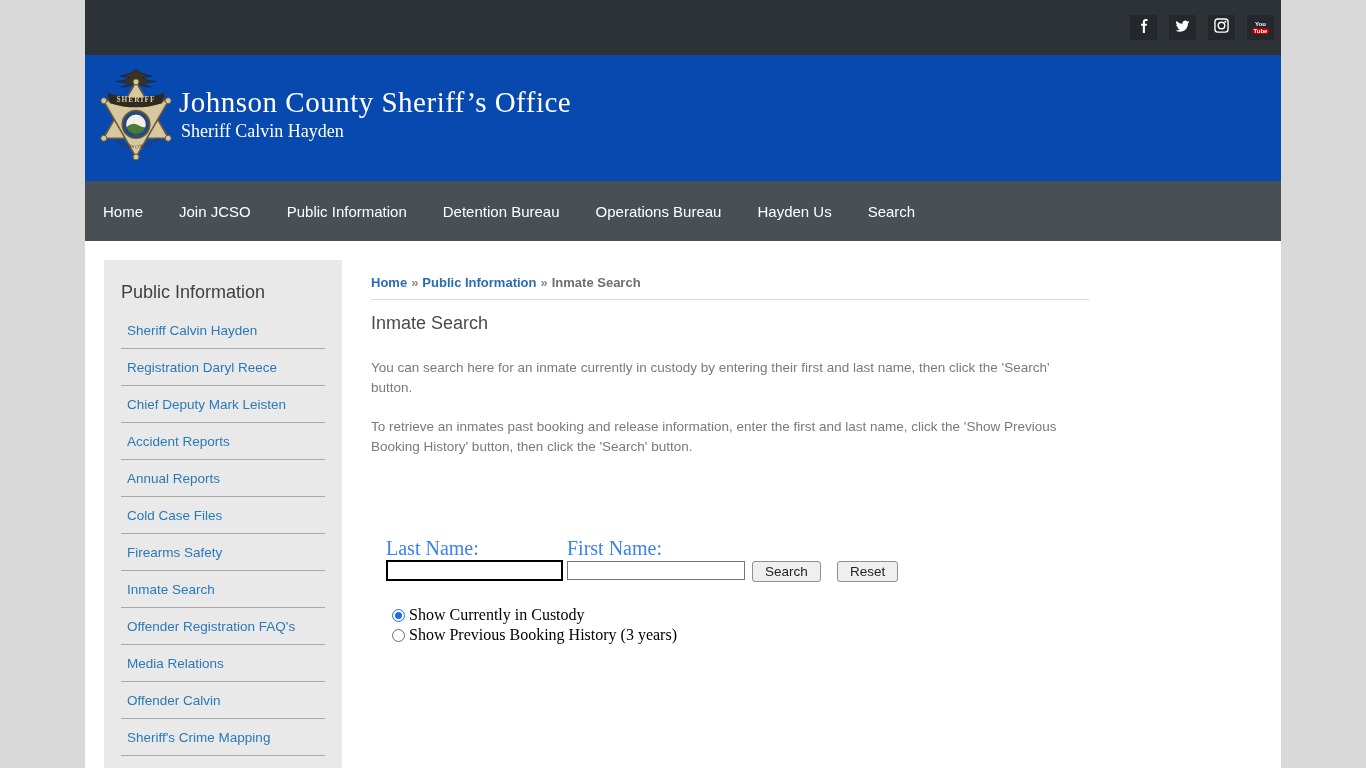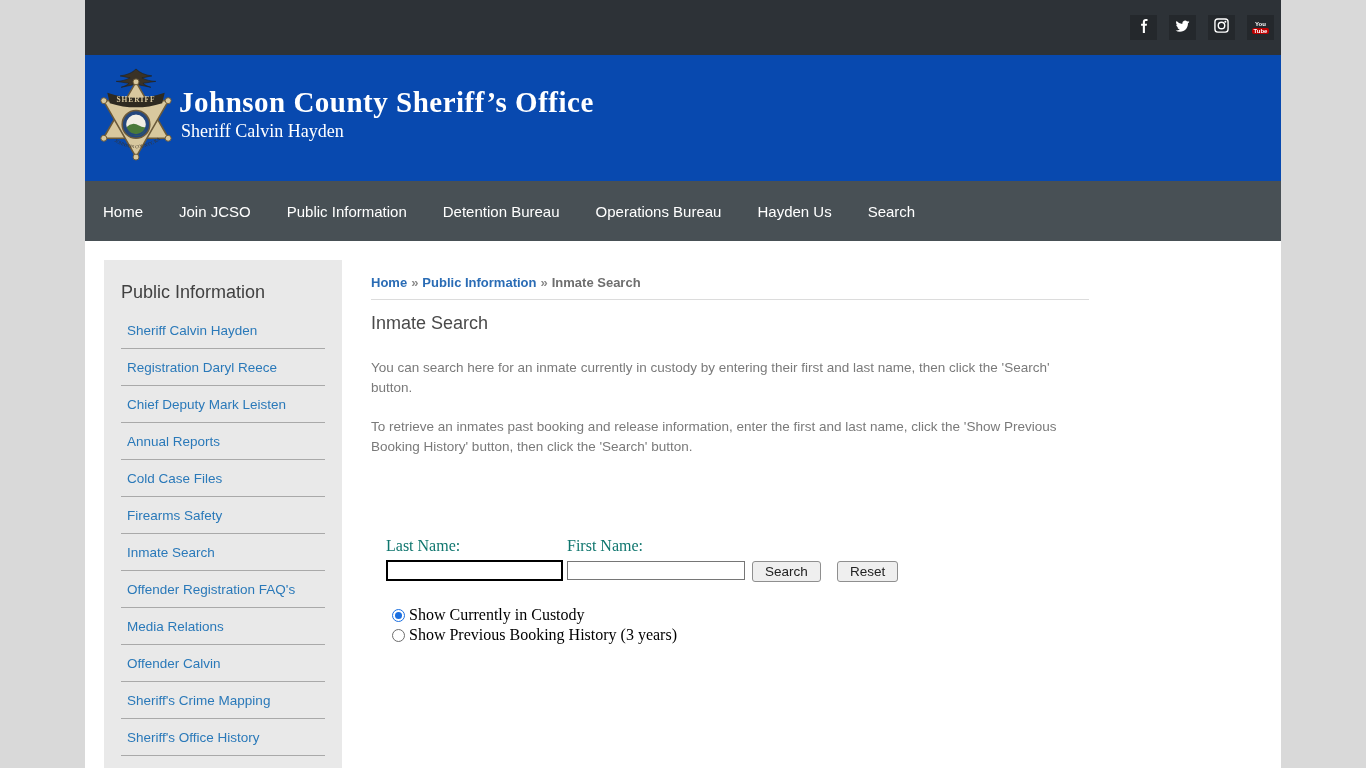--- a/index.html
+++ b/index.html
@@ -16,21 +16,21 @@
   .yt-stack { display: flex; flex-direction: column; align-items: center; line-height: 1; }
   .yt-you { color: #fff; font-size: 6px; font-weight: bold; }
   .yt-tube { color: #fff; font-size: 6px; font-weight: bold; background: #b00;
              border-radius: 2px; padding: 0 2px; margin-top: 1px; }
 
   
   .header { height: 126px; background: #0849af; position: relative; }
   .badge { position: absolute; left: 14px; top: 13px; }
   .titles { position: absolute; left: 94px; top: 31px; color: #ffffff;
             font-family: "Liberation Serif", serif; }
-  .site-title { font-size: 29px; font-weight: bold; letter-spacing: 0.5px; line-height: 32px; }
+  .site-title { font-size: 29px; font-weight: normal; letter-spacing: 0.5px; line-height: 32px; }
   .site-subtitle { font-size: 18px; margin-top: 3px; margin-left: 2px; }
 
   
   .navbar { height: 60px; background: #485055; display: flex; align-items: center; }
   .nav-item { color: #ffffff; font-size: 15px; padding: 0 18px; height: 60px;
               display: flex; align-items: center; cursor: pointer; }
 
   
   .content { display: flex; padding-top: 19px; }
 
@@ -47,21 +47,21 @@
   .breadcrumb .sep { color: #8a8a8a; padding: 0 4px; }
   .rule { border: none; border-top: 1px solid #dcdcdc; margin-top: 9px; }
   .page-heading { font-size: 18px; font-weight: 400; color: #4a4a4a; margin-top: 13px; }
   .body-text { font-size: 13.5px; color: #7a7a7a; line-height: 20px; }
   .p1 { margin-top: 24px; }
   .p2 { margin-top: 19px; }
 
   
   .search-form { position: relative; margin-top: 77px; height: 130px;
                  font-family: "Liberation Serif", serif; }
-  .fld-label { position: absolute; top: 3px; font-size: 16px; color: #0f766e; }
+  .fld-label { position: absolute; top: 3px; font-size: 20px; color: #3b82f6; }
   .lbl-last { left: 15px; }
   .lbl-first { left: 196px; }
   .txt { position: absolute; top: 26px; height: 21px; font-size: 14px; padding: 0 3px;
          font-family: "Liberation Serif", serif; }
   .txt-last { left: 15px; width: 177px; border: 2px solid #000000; }
   .txt-first { left: 196px; top: 27px; width: 178px; height: 19px; border: 1px solid #767676; }
   .btn { position: absolute; top: 27px; height: 21px; background: #efefef;
          border: 1px solid #8f8f8f; border-radius: 3px; font-size: 13.5px; color: #222;
          font-family: "Liberation Sans", sans-serif; padding: 0 12px; cursor: pointer; }
   .btn-search { left: 381px; }
@@ -157,20 +157,21 @@
   </nav>
 
   <div class="content">
 
     <aside class="sidebar">
       <div class="sidebar-heading">Public Information</div>
       <ul class="side-list">
         <li>Sheriff Calvin Hayden</li>
         <li>Registration Daryl Reece</li>
         <li>Chief Deputy Mark Leisten</li>
+        <li>Accident Reports</li>
         <li>Annual Reports</li>
         <li>Cold Case Files</li>
         <li>Firearms Safety</li>
         <li>Inmate Search</li>
         <li>Offender Registration FAQ's</li>
         <li>Media Relations</li>
         <li>Offender Calvin</li>
         <li>Sheriff's Crime Mapping</li>
         <li>Sheriff's Office History</li>
       </ul>

